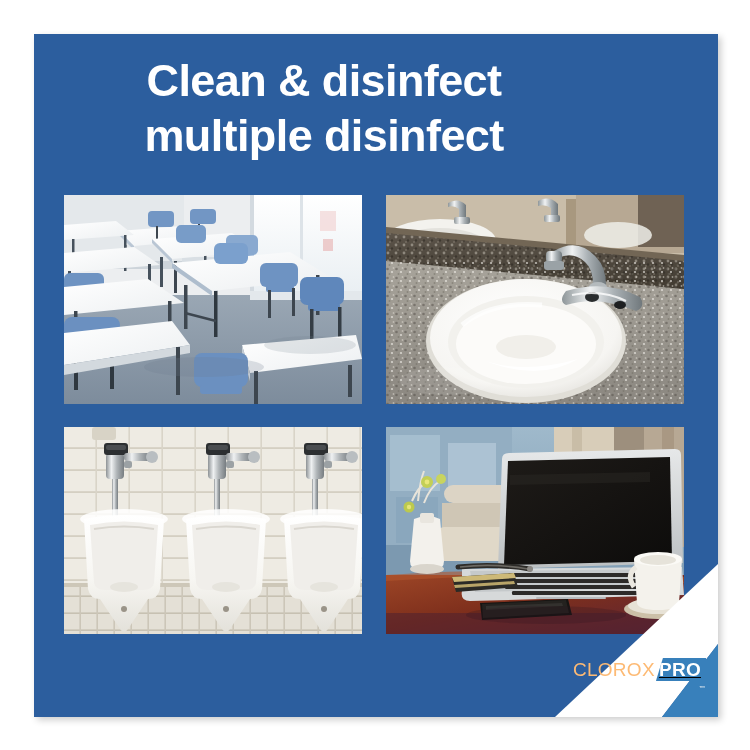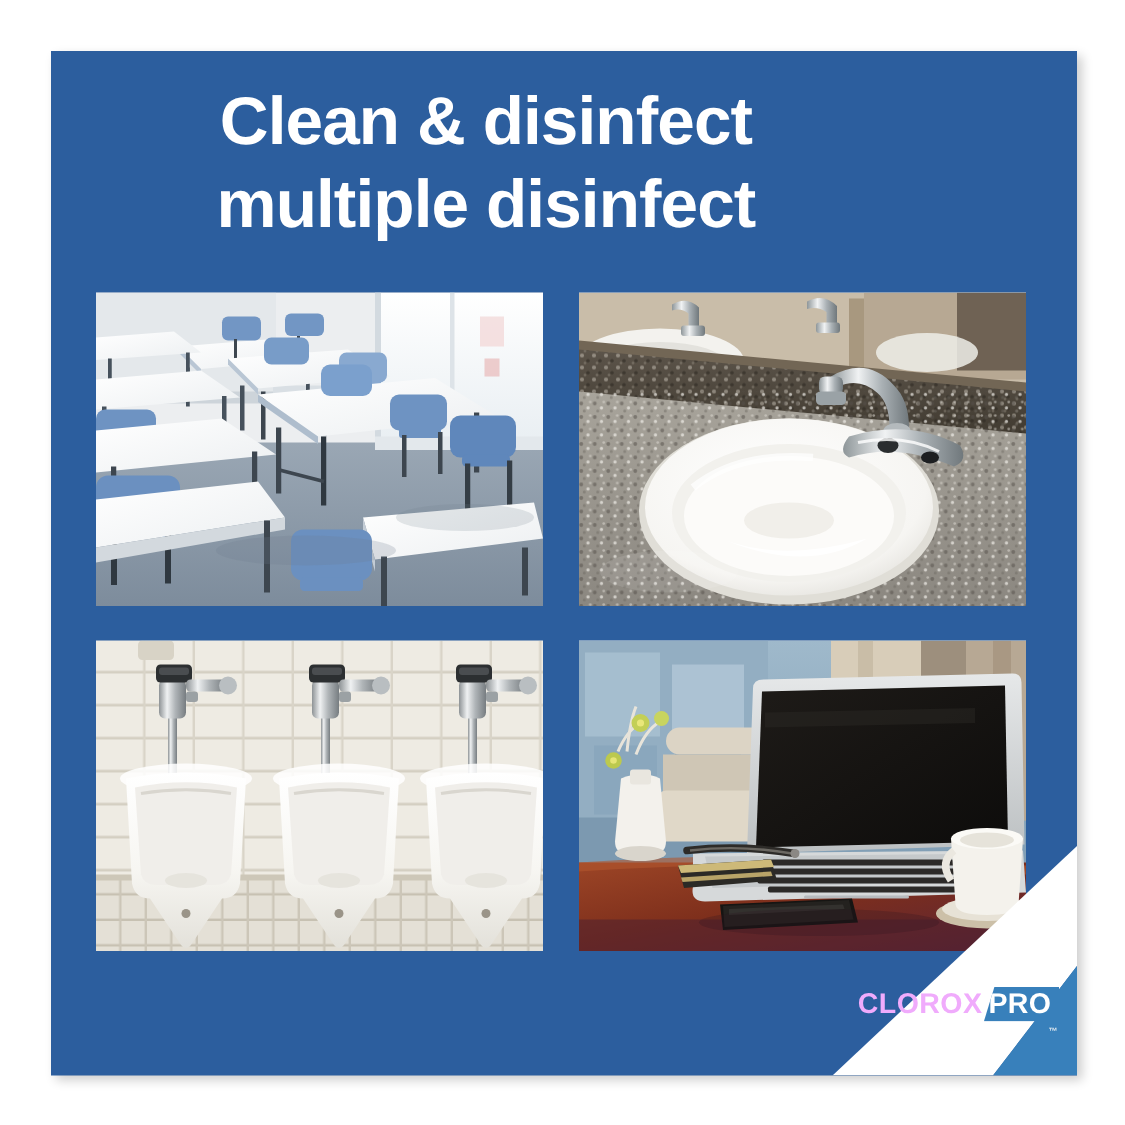--- a/index.html
+++ b/index.html
@@ -25,25 +25,25 @@
   #ph-sink{     left:352px; top:161px; width:298px; height:209px;}
   #ph-urinals{  left:30px;  top:393px; width:298px; height:207px;}
   #ph-office{   left:352px; top:393px; width:298px; height:207px;}
   .scene{position:absolute;left:0;top:0;width:100%;height:100%;}
 
   
   #logo-band{position:absolute;left:0;top:0;width:684px;height:683px;
              pointer-events:none;}
   #logo-text{position:absolute;right:12px;bottom:36px;
              display:flex;align-items:stretch;height:23px;}
-  #logo-clorox{color:#f0abfc;font-weight:bold;font-size:19px;letter-spacing:0.3px;
+  #logo-clorox{color:#fdba74;font-weight:normal;font-size:19px;letter-spacing:0.3px;
                line-height:23px;padding-right:1px;}
   #logo-pro-wrap{position:relative;background:#3880bb;
                  padding:0 5px 17px 3px;line-height:23px;
-                 clip-path:polygon(7px 0,100% 0,100% 100%,0 100%);}
+                 clip-path:polygon(7px 0,100% 0,100% 100%,0 100%);text-decoration:underline;}
   #logo-pro{color:#ffffff;font-weight:bold;font-size:19px;letter-spacing:0.3px;}
   #logo-tm{position:absolute;right:13px;bottom:26px;color:#dfe7ef;
            font-size:6px;font-weight:bold;}
 </style>
 </head>
 <body>
 
 <div id="stage">
   <div id="poster">
 

